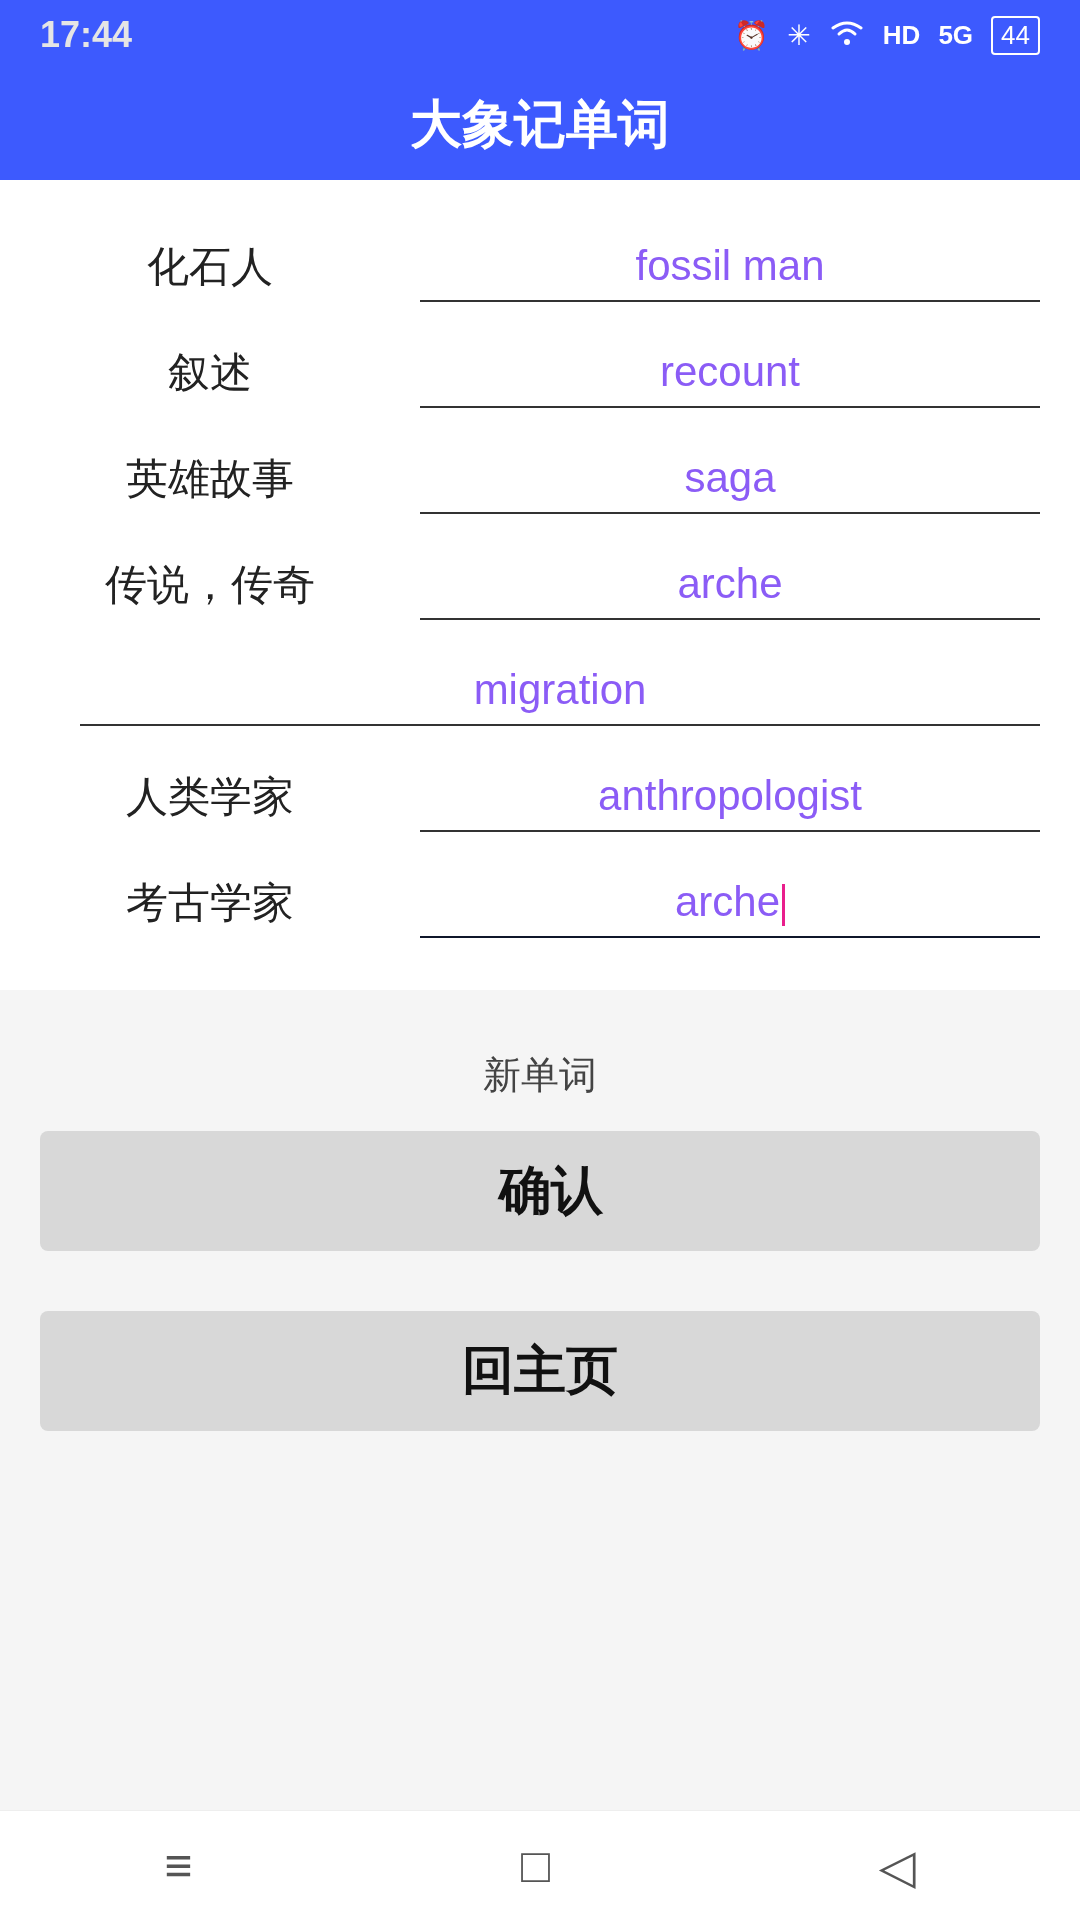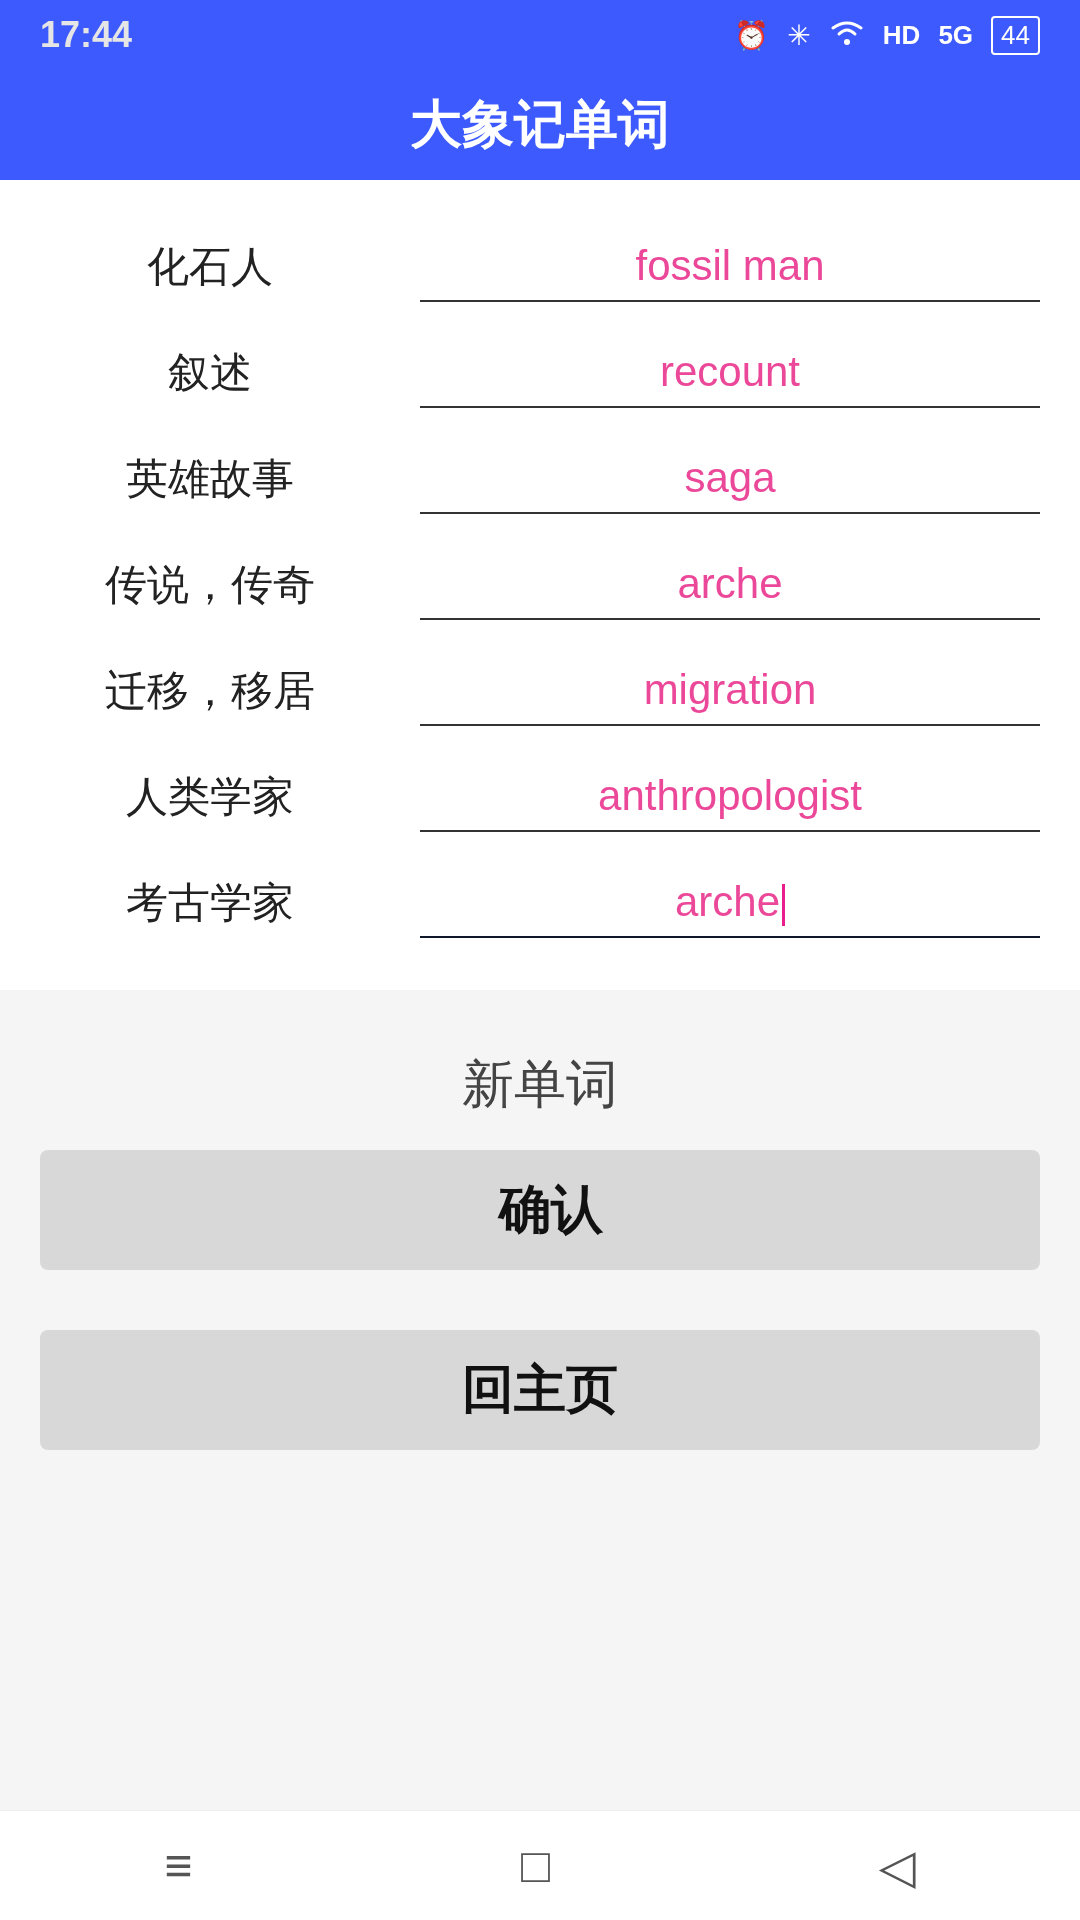--- a/index.html
+++ b/index.html
@@ -87,35 +87,35 @@
       border-bottom: 2px solid #333;
       margin-left: 40px;
     }
 
     .english-input-wrapper.active {
       border-bottom: 2px solid #0f172a;
     }
 
     .english-value {
       font-size: 42px;
-      color: #ec4899;
+      color: #8b5cf6;
       text-align: center;
       display: block;
       padding: 10px 0;
       width: 100%;
     }
 
     
     .new-word-section {
       padding: 60px 40px 20px;
       text-align: center;
     }
 
     .new-word-label {
-      font-size: 52px;
+      font-size: 38px;
       color: #444;
       margin-bottom: 30px;
       display: block;
     }
 
     
     .btn-confirm {
       width: 100%;
       height: 120px;
       background: #d8d8d8;
@@ -227,21 +227,20 @@
   </div>
 
   <div class="word-row">
     <span class="chinese-label">传说，传奇</span>
     <div class="english-input-wrapper">
       <span class="english-value">arche</span>
     </div>
   </div>
 
   <div class="word-row">
-    <span class="chinese-label">迁移，移居</span>
     <div class="english-input-wrapper">
       <span class="english-value">migration</span>
     </div>
   </div>
 
   <div class="word-row">
     <span class="chinese-label">人类学家</span>
     <div class="english-input-wrapper">
       <span class="english-value">anthropologist</span>
     </div>

